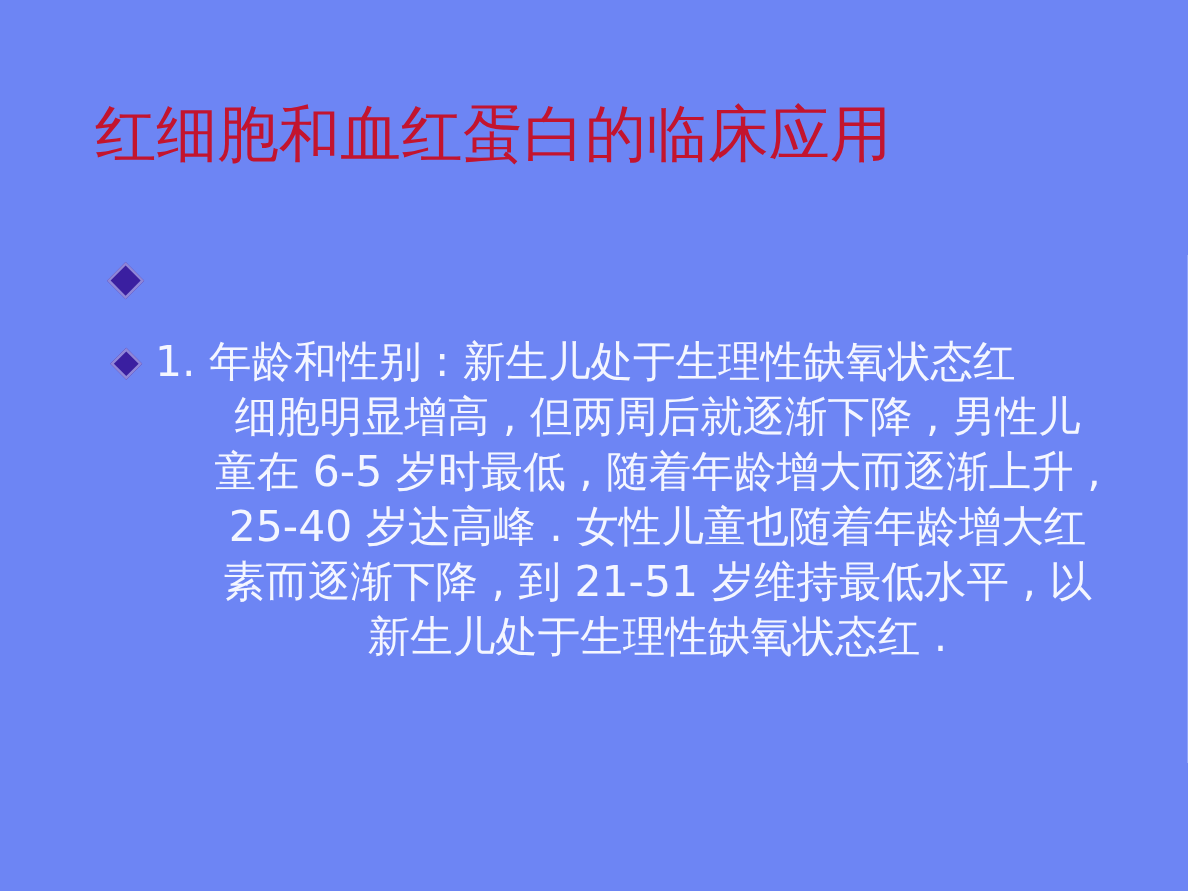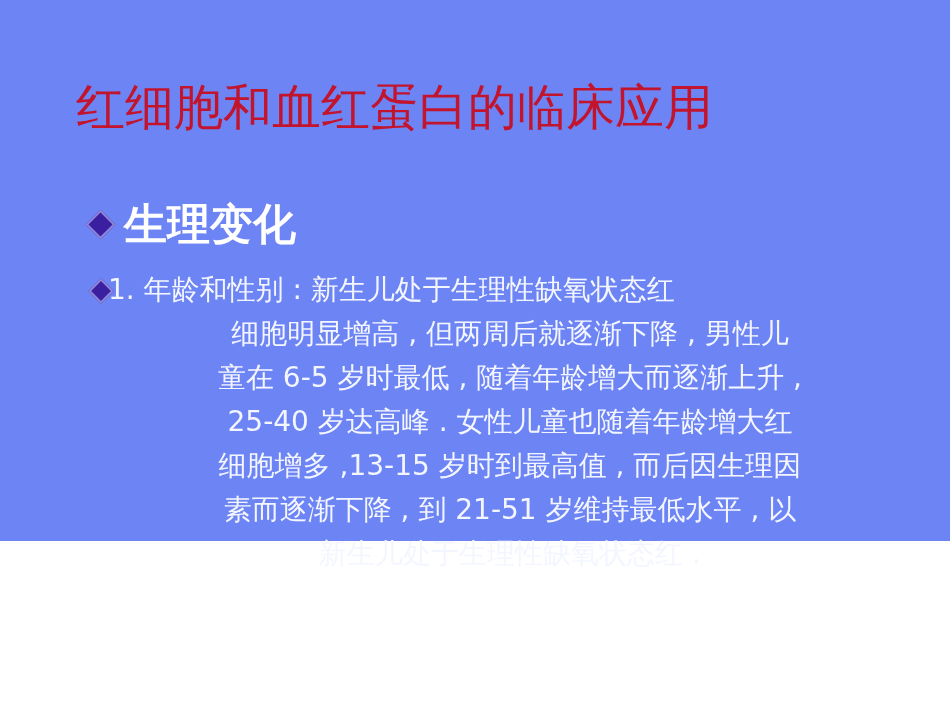--- a/index.html
+++ b/index.html
@@ -8,21 +8,21 @@
   }
   body {
     width: 950px;
     height: 713px;
     overflow: hidden;
     font-family: "DejaVu Sans", "Liberation Sans", sans-serif;
   }
   #slide {
     position: relative;
     width: 950px;
-    height: 541px;
+    height: 713px;
     background: #6d85f4;
     box-sizing: border-box;
   }
 
   
   #slide-title {
     position: absolute;
     left: 76px;
     top: 78px;
     width: 800px;
@@ -84,25 +84,25 @@
     font-weight: bold;
     white-space: nowrap;
   }
 
   
   #para-row {
     margin-top: 12px;
   }
   #para-text {
     position: absolute;
-    left: 20px;
+    left: 36px;
     top: 0;
     width: 790px;
     color: #f4f6ff;
-    font-size: 28px;
+    font-size: 34px;
     line-height: 44px;
     font-family: "DejaVu Sans", "Liberation Sans", sans-serif;
     font-weight: normal;
   }
   #para-text .ln {
     display: block;
     white-space: nowrap;
   }
   #para-text .ln:first-child {
     text-indent: 0;
@@ -116,30 +116,28 @@
 <body>
 
 <div id="slide">
 
   <div id="slide-title">红细胞和血红蛋白的临床应用</div>
 
   <div id="body-block">
 
     <div class="bullet-row" id="heading-row">
       <span class="diamond lg"></span>
-      <span id="heading-text">生理变化</span>
     </div>
 
     <div class="bullet-row" id="para-row">
       <span class="diamond sm"></span>
       <div id="para-text">
         <span class="ln">1. 年龄和性别 : 新生儿处于生理性缺氧状态红</span>
         <span class="ln">细胞明显增高 , 但两周后就逐渐下降 , 男性儿</span>
         <span class="ln">童在 6-5 岁时最低 , 随着年龄增大而逐渐上升 ,</span>
         <span class="ln">25-40 岁达高峰 . 女性儿童也随着年龄增大红</span>
-        <span class="ln">细胞增多 ,13-15 岁时到最高值 , 而后因生理因</span>
         <span class="ln">素而逐渐下降 , 到 21-51 岁维持最低水平 , 以</span>
         <span class="ln">新生儿处于生理性缺氧状态红 .</span>
       </div>
     </div>
 
   </div>
 </div>
 
 </body></html>

